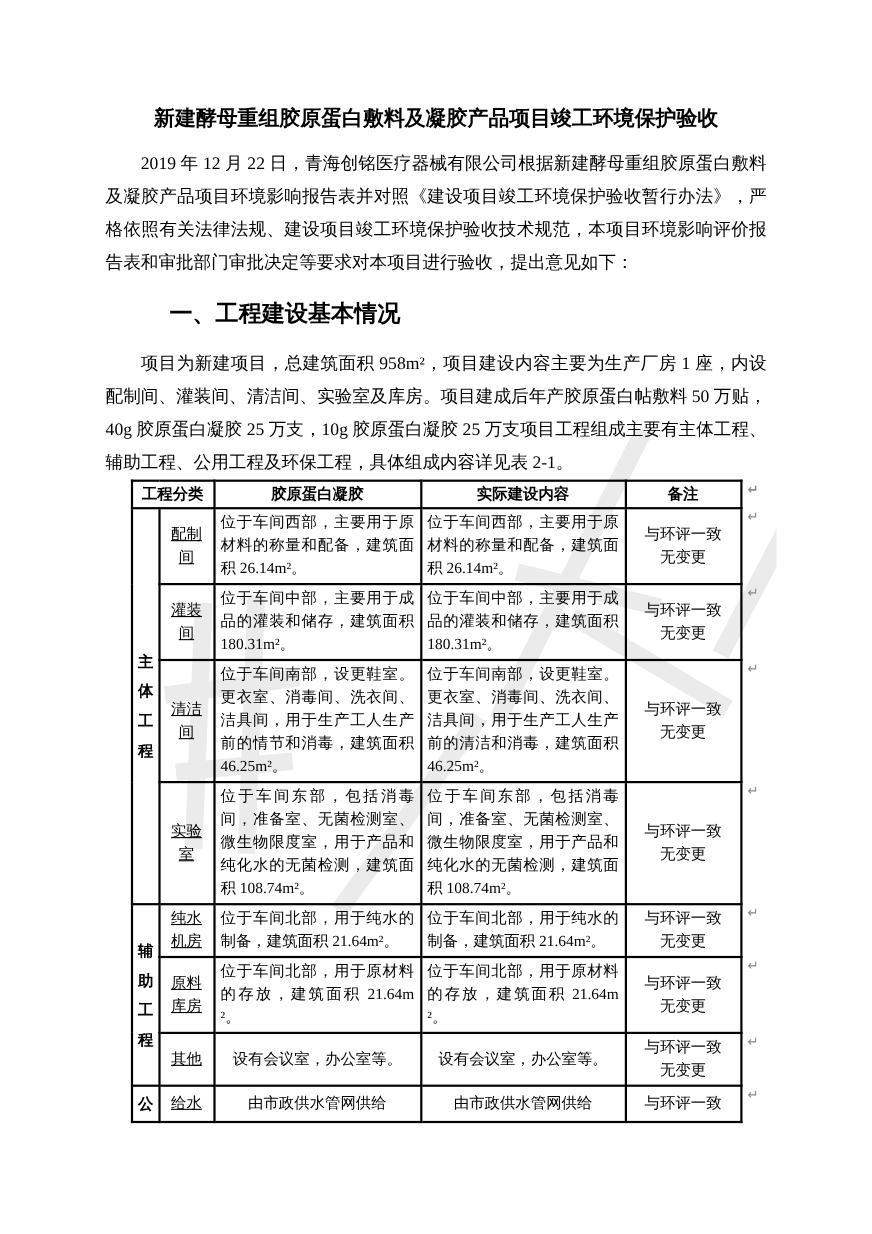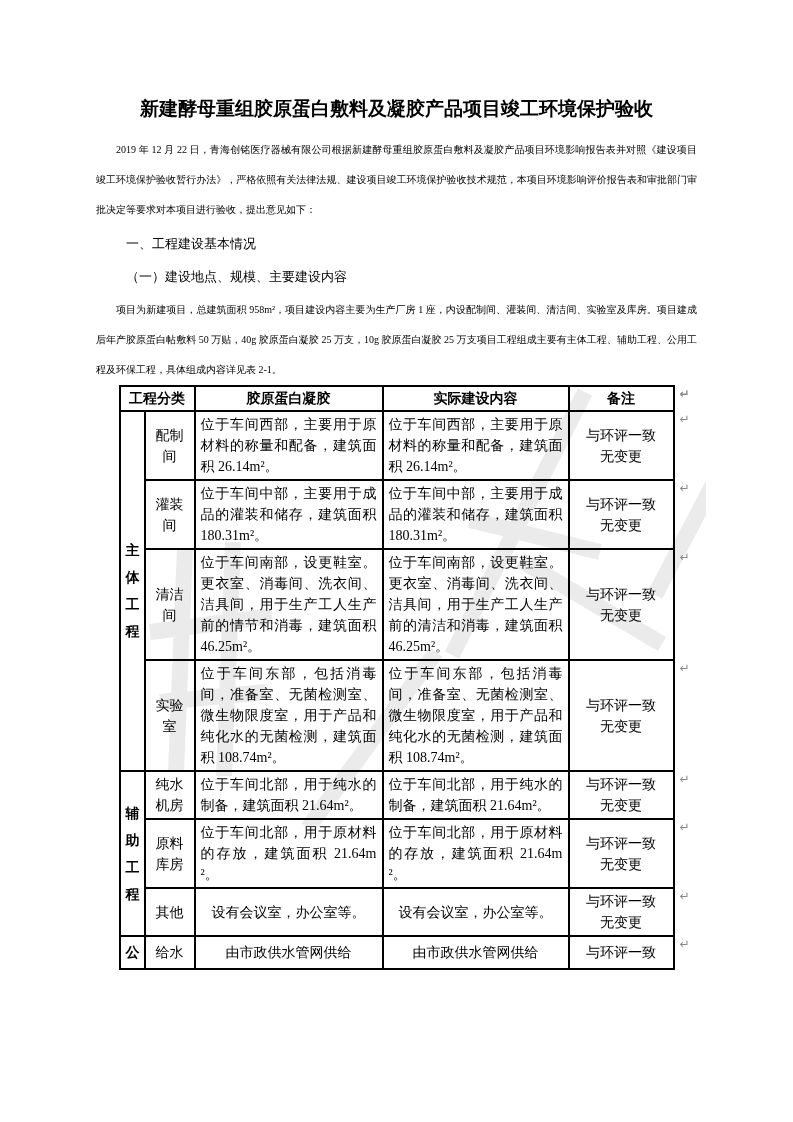--- a/index.html
+++ b/index.html
@@ -17,27 +17,27 @@
   }
   .content{
     position:absolute;left:96px;top:96px;width:601px;z-index:1;
   }
   .doc-title{
     font-family:"Liberation Sans","DejaVu Sans",sans-serif;
     font-weight:bold;font-size:19px;line-height:26px;
     text-align:center;margin:0 0 13px 0;
   }
   .para{
-    font-size:10px;line-height:30px;
+    font-size:16px;line-height:30px;
     text-align:justify;text-indent:2em;margin:0;
   }
   .sec-heading,.sub-heading{
     font-family:"Liberation Sans","DejaVu Sans",sans-serif;
-    font-weight:normal;font-size:13px;line-height:29px;
-    text-indent:2em;margin:4px;
+    font-weight:bold;font-size:21px;line-height:29px;
+    text-indent:2em;margin:16px;
   }
   .table-caption{
     font-family:"Liberation Sans","DejaVu Sans",sans-serif;
     font-weight:bold;font-size:15px;line-height:22px;
     text-align:center;margin:8px 0 5px 0;
   }
   table.cmp{
     border-collapse:collapse;table-layout:fixed;
     width:554px;margin:0 auto;
     font-size:14px;line-height:21px;
@@ -52,21 +52,21 @@
   table.cmp thead th{
     font-family:"Liberation Sans","DejaVu Sans",sans-serif;
     font-weight:bold;text-align:center;height:20px;padding:1px 4px;
     position:relative;
   }
   td.group-cell{
     font-family:"Liberation Sans","DejaVu Sans",sans-serif;
     font-weight:bold;text-align:center;
     padding:2px 4px;line-height:27px;
   }
-  td.name-cell{text-align:center;padding:2px 3px;}
+  td.name-cell{text-align:center;padding:2px 3px;text-decoration:underline;}
   td.text-cell{text-align:justify;margin-top:40px;}
   td.text-cell.center{text-align:center;}
   td.remark-cell{
     text-align:center;white-space:pre-line;position:relative;
   }
   .row-mark{
     position:absolute;right:-17px;top:1px;
     color:#8a8a8a;font-size:12px;line-height:12px;
     font-family:"DejaVu Sans",sans-serif;
   }
@@ -91,21 +91,20 @@
     </g>
   </svg>
 
   <div class="content">
 
     <h1 class="doc-title">新建酵母重组胶原蛋白敷料及凝胶产品项目竣工环境保护验收</h1>
 
     <p class="para">2019 年 12 月 22 日，青海创铭医疗器械有限公司根据新建酵母重组胶原蛋白敷料及凝胶产品项目环境影响报告表并对照《建设项目竣工环境保护验收暂行办法》，严格依照有关法律法规、建设项目竣工环境保护验收技术规范，本项目环境影响评价报告表和审批部门审批决定等要求对本项目进行验收，提出意见如下：</p>
 
     <p class="sec-heading">一、工程建设基本情况</p>
-    <p class="sub-heading">（一）建设地点、规模、主要建设内容</p>
 
     <p class="para">项目为新建项目，总建筑面积 958m²，项目建设内容主要为生产厂房 1 座，内设配制间、灌装间、清洁间、实验室及库房。项目建成后年产胶原蛋白帖敷料 50 万贴，40g 胶原蛋白凝胶 25 万支，10g 胶原蛋白凝胶 25 万支项目工程组成主要有主体工程、辅助工程、公用工程及环保工程，具体组成内容详见表 2-1。</p>
 
 
     <table class="cmp">
       <colgroup>
         <col style="width:25px">
         <col style="width:50px">
         <col style="width:188px">
         <col style="width:186px">

